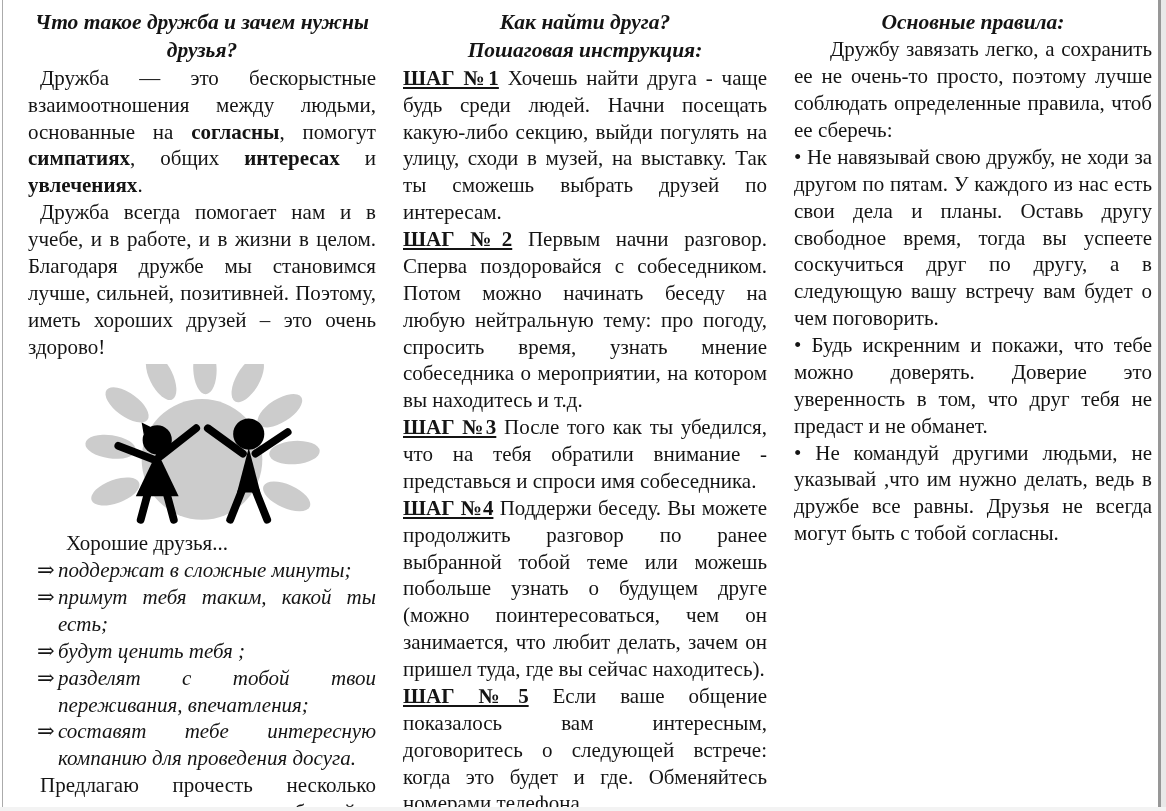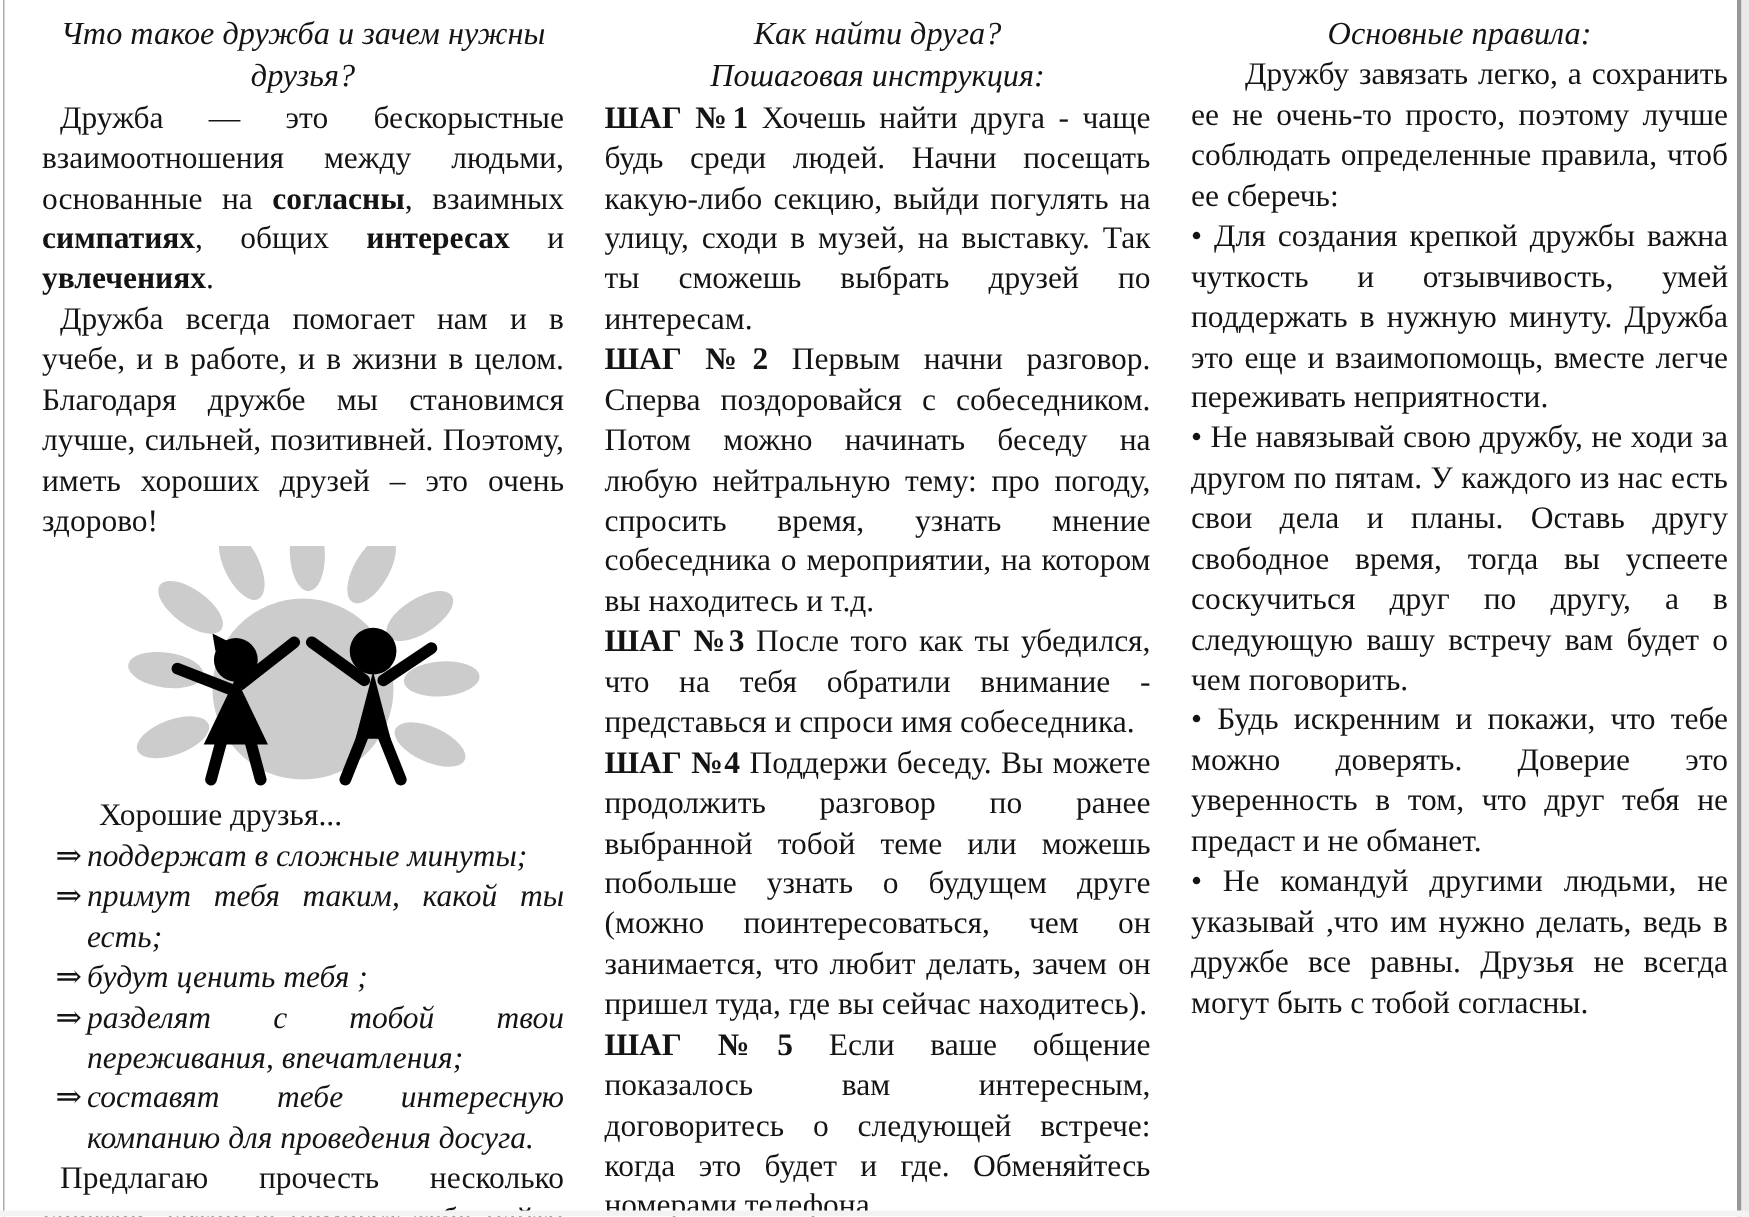--- a/index.html
+++ b/index.html
@@ -6,46 +6,46 @@
   body{
     width:1166px;height:811px;overflow:hidden;background:#ffffff;
     font-family:"Liberation Serif","DejaVu Serif",serif;color:#141414;
     position:relative;
   }
   .page{display:flex;padding:8px 0 0 28px;gap:27px;box-sizing:border-box;}
   .col{box-sizing:border-box;}
   .col-left{width:348px;}
   .col-mid{width:364px;}
   .col-right{width:358px;}
-  .col-title{font-size:21.5px;font-weight:normal;font-style:italic;text-align:center;margin:0;line-height:1.32;}
+  .col-title{font-size:21.5px;font-weight:bold;font-style:italic;text-align:center;margin:0;line-height:1.32;}
   .body{font-size:21px;line-height:1.28;text-align:justify;margin:0;}
   .ind{text-indent:12px;}
   .intro-ind{text-indent:36px;}
   .list-intro{font-size:21px;line-height:1.3;padding-left:38px;margin-top:2px;}
   .arrow-item{display:flex;font-size:21px;line-height:1.28;}
   .arrow-marker{flex:0 0 30px;padding-left:9px;box-sizing:border-box;}
   .arrow-text{flex:1;text-align:justify;font-style:italic;}
-  .step-label{font-weight:bold;}
+  .step-label{font-weight:bold;text-decoration:underline;}
   .art{width:292px;margin:4px auto 2px auto;}
   .art svg{display:block;width:100%;height:auto;}
   
   .edge-left{position:absolute;left:2px;top:0;height:811px;width:1px;background:#ababab;}
   .edge-right-line{position:absolute;right:5px;top:0;height:811px;width:3px;background:#979797;}
   .edge-right-strip{position:absolute;right:0;top:0;height:811px;width:5px;background:#e9e9e9;}
   .edge-bottom{position:absolute;left:0;bottom:0;width:1166px;height:4px;background:#f3f3f3;}
   .b{font-weight:bold;}
 </style>
 </head>
 <body>
 
 <div class="page">
 
   <div class="col col-left">
     <h1 class="col-title">Что такое дружба и зачем нужны друзья?</h1>
-    <p class="body ind"><span>Дружба — это бескорыстные взаимоотношения между людьми, основанные на </span><span class="b">согласны</span><span>, взаимных </span><span class="b">симпатиях</span><span>, общих </span><span class="b">интересах</span><span> и </span><span class="b">увлечениях</span><span>.</span></p>
+    <p class="body ind"><span>Дружба — это бескорыстные взаимоотношения между людьми, основанные на </span><span class="b">согласны</span><span>, помогут </span><span class="b">симпатиях</span><span>, общих </span><span class="b">интересах</span><span> и </span><span class="b">увлечениях</span><span>.</span></p>
     <p class="body ind">Дружба всегда помогает нам и в учебе, и в работе, и в жизни в целом. Благодаря дружбе мы становимся лучше, сильней, позитивней. Поэтому, иметь хороших друзей – это очень здорово!</p>
 
     <div class="art">
       <svg viewBox="0 0 300 168" xmlns="http://www.w3.org/2000/svg">
         <g fill="#cccccc">
           <ellipse cx="61" cy="131" rx="26" ry="12" transform="rotate(-20 61 131)"></ellipse>
           <ellipse cx="56" cy="85" rx="26" ry="12" transform="rotate(8 56 85)"></ellipse>
           <ellipse cx="73" cy="42" rx="26" ry="12" transform="rotate(36 73 42)"></ellipse>
           <ellipse cx="108" cy="13" rx="26" ry="12" transform="rotate(64 108 13)"></ellipse>
           <ellipse cx="153" cy="5" rx="26" ry="12" transform="rotate(88 153 5)"></ellipse>
@@ -110,21 +110,20 @@
         <p class="body"><span class="step-label">ШАГ №3</span> После того как ты убедился, что на тебя обратили внимание - представься и спроси имя собеседника.</p>
         <p class="body"><span class="step-label">ШАГ №4</span> Поддержи беседу. Вы можете продолжить разговор по ранее выбранной тобой теме или можешь побольше узнать о будущем друге (можно поинтересоваться, чем он занимается, что любит делать, зачем он пришел туда, где вы сейчас находитесь).</p>
         <p class="body"><span class="step-label">ШАГ №5</span> Если ваше общение показалось вам интересным, договоритесь о следующей встрече: когда это будет и где. Обменяйтесь номерами телефона.</p>
       </div>
   </div>
 
   <div class="col col-right">
     <h1 class="col-title">Основные правила:</h1>
     <p class="body intro-ind">Дружбу завязать легко, а сохранить ее не очень-то просто, поэтому лучше соблюдать определенные правила, чтоб ее сберечь:</p>
     <div>
-        <p class="body">• Для создания крепкой дружбы важна чуткость и отзывчивость, умей поддержать в нужную минуту. Дружба это еще и взаимопомощь, вместе легче переживать неприятности.</p>
         <p class="body">• Не навязывай свою дружбу, не ходи за другом по пятам. У каждого из нас есть свои дела и планы. Оставь другу свободное время, тогда вы успеете соскучиться друг по другу, а в следующую вашу встречу вам будет о чем поговорить.</p>
         <p class="body">• Будь искренним и покажи, что тебе можно доверять. Доверие это уверенность в том, что друг тебя не предаст и не обманет.</p>
         <p class="body">• Не командуй другими людьми, не указывай ,что им нужно делать, ведь в дружбе все равны. Друзья не всегда могут быть с тобой согласны.</p>
       </div>
   </div>
 
 </div>
 
 <div class="edge-left"></div>
 <div class="edge-right-line"></div>

